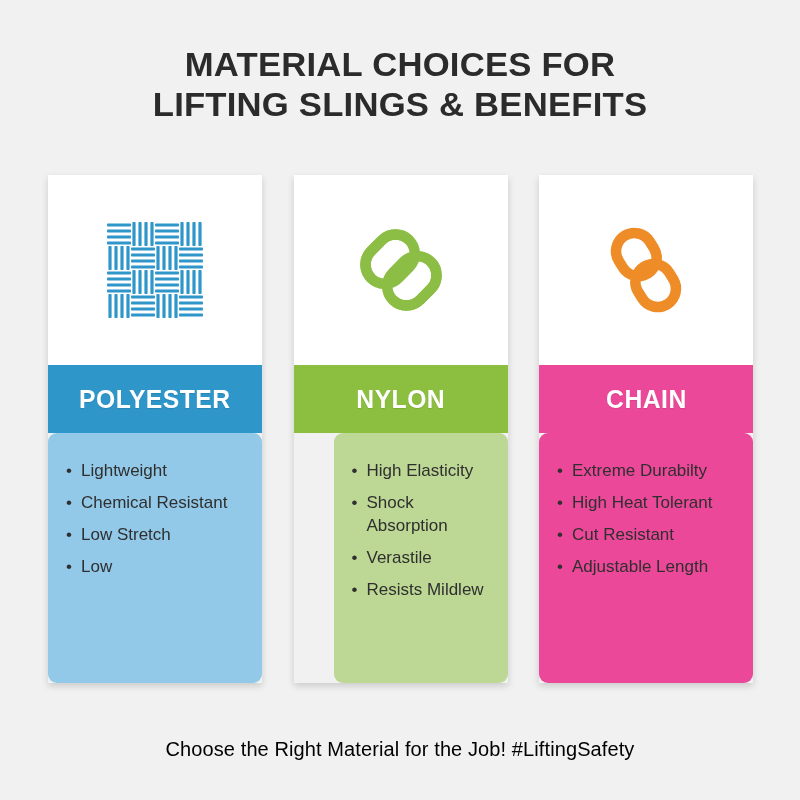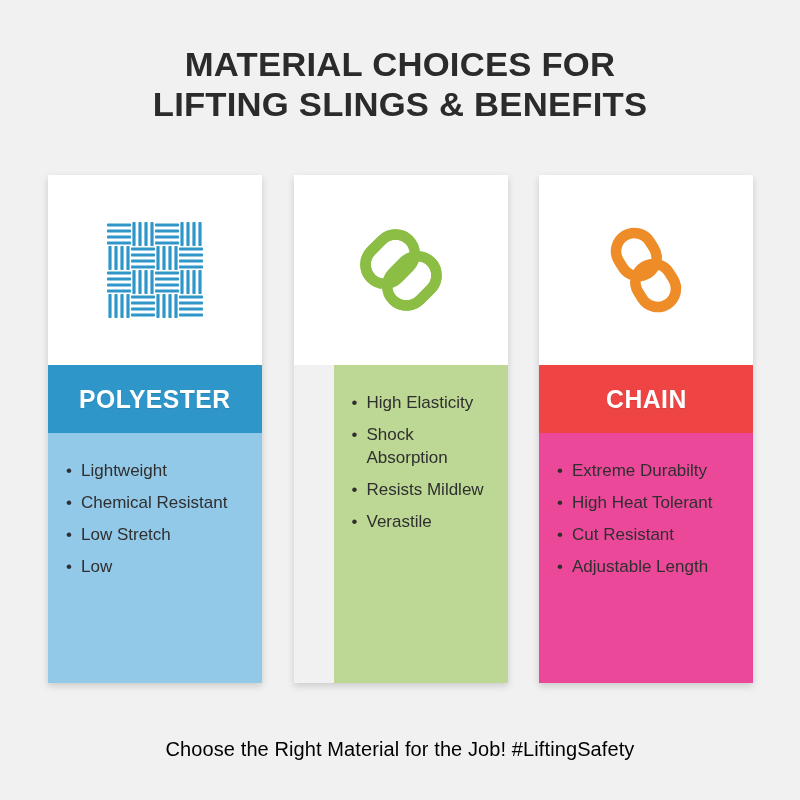--- a/index.html
+++ b/index.html
@@ -83,20 +83,21 @@
     font-weight: bold;
     font-size: 26px;
     letter-spacing: 0.5px;
     transform: scaleX(0.95);
     text-shadow: 0 1px 1px rgba(0,0,0,0.10);
   }
 
   .card-body {
     flex: 1 1 auto;
     padding: 26px 14px 0 16px;
+    border-radius: 9px;
   }
   .benefit-list {
     list-style: none;
     margin: 0;
     padding: 0;
   }
   .benefit-item {
     position: relative;
     padding-left: 17px;
     margin-bottom: 9px;
@@ -237,42 +238,45 @@
               <rect x="46" y="22" width="40" height="56" rx="20" ry="20" fill="none" stroke="#8cbe45" stroke-width="11"></rect>
               <rect x="14" y="22" width="40" height="56" rx="20" ry="20" fill="none" stroke="#8cbe45" stroke-width="11" clip-path="polygon(0 0,0 0,0 0)"></rect>
             </g>
             <g transform="rotate(45 50 50)">
               <path d="M34 22 a20 20 0 0 0 -20 20 l0 16 a20 20 0 0 0 20 20" fill="none" stroke="#8cbe45" stroke-width="11" stroke-linecap="butt"></path>
               <path d="M66 78 a20 20 0 0 0 20 -20 l0 -16 a20 20 0 0 0 -20 -20" fill="none" stroke="#8cbe45" stroke-width="11" stroke-linecap="butt"></path>
             </g>
           </svg>
         </span>
       </div>
+      <div class="card-header" id="header-nylon" style="background: rgb(140, 190, 63);">
+        <span class="card-header-label">NYLON</span>
+      </div>
       <div class="card-body" id="body-nylon" style="background: rgb(189, 216, 148); margin-left: 40px;">
         <ul class="benefit-list" id="list-nylon">
             <li class="benefit-item">High Elasticity</li>
             <li class="benefit-item">Shock Absorption</li>
+            <li class="benefit-item">Verastile</li>
             <li class="benefit-item">Resists Mildlew</li>
-            <li class="benefit-item">Verastile</li>
           </ul>
       </div>
     </div>
 
     <div class="card" id="card-chain">
       <div class="card-icon-area">
         <span class="icon-wrap">
           <svg class="icon-svg" width="96" height="96" viewBox="0 0 100 100" aria-hidden="true">
             <g transform="rotate(-32 50 50)">
               <rect x="31" y="8" width="38" height="46" rx="19" ry="19" fill="none" stroke="#ee8c28" stroke-width="11"></rect>
               <rect x="31" y="46" width="38" height="46" rx="19" ry="19" fill="none" stroke="#ee8c28" stroke-width="11"></rect>
             </g>
           </svg>
         </span>
       </div>
-      <div class="card-header" id="header-chain" style="background: #ef4444;">
+      <div class="card-header" id="header-chain" style="background: #ec4899;">
         <span class="card-header-label">CHAIN</span>
       </div>
       <div class="card-body" id="body-chain" style="background: #ec4899;">
         <ul class="benefit-list" id="list-chain">
             <li class="benefit-item">Extreme Durabilty</li>
             <li class="benefit-item">High Heat Tolerant</li>
             <li class="benefit-item">Cut Resistant</li>
             <li class="benefit-item">Adjustable Length</li>
           </ul>
       </div>

